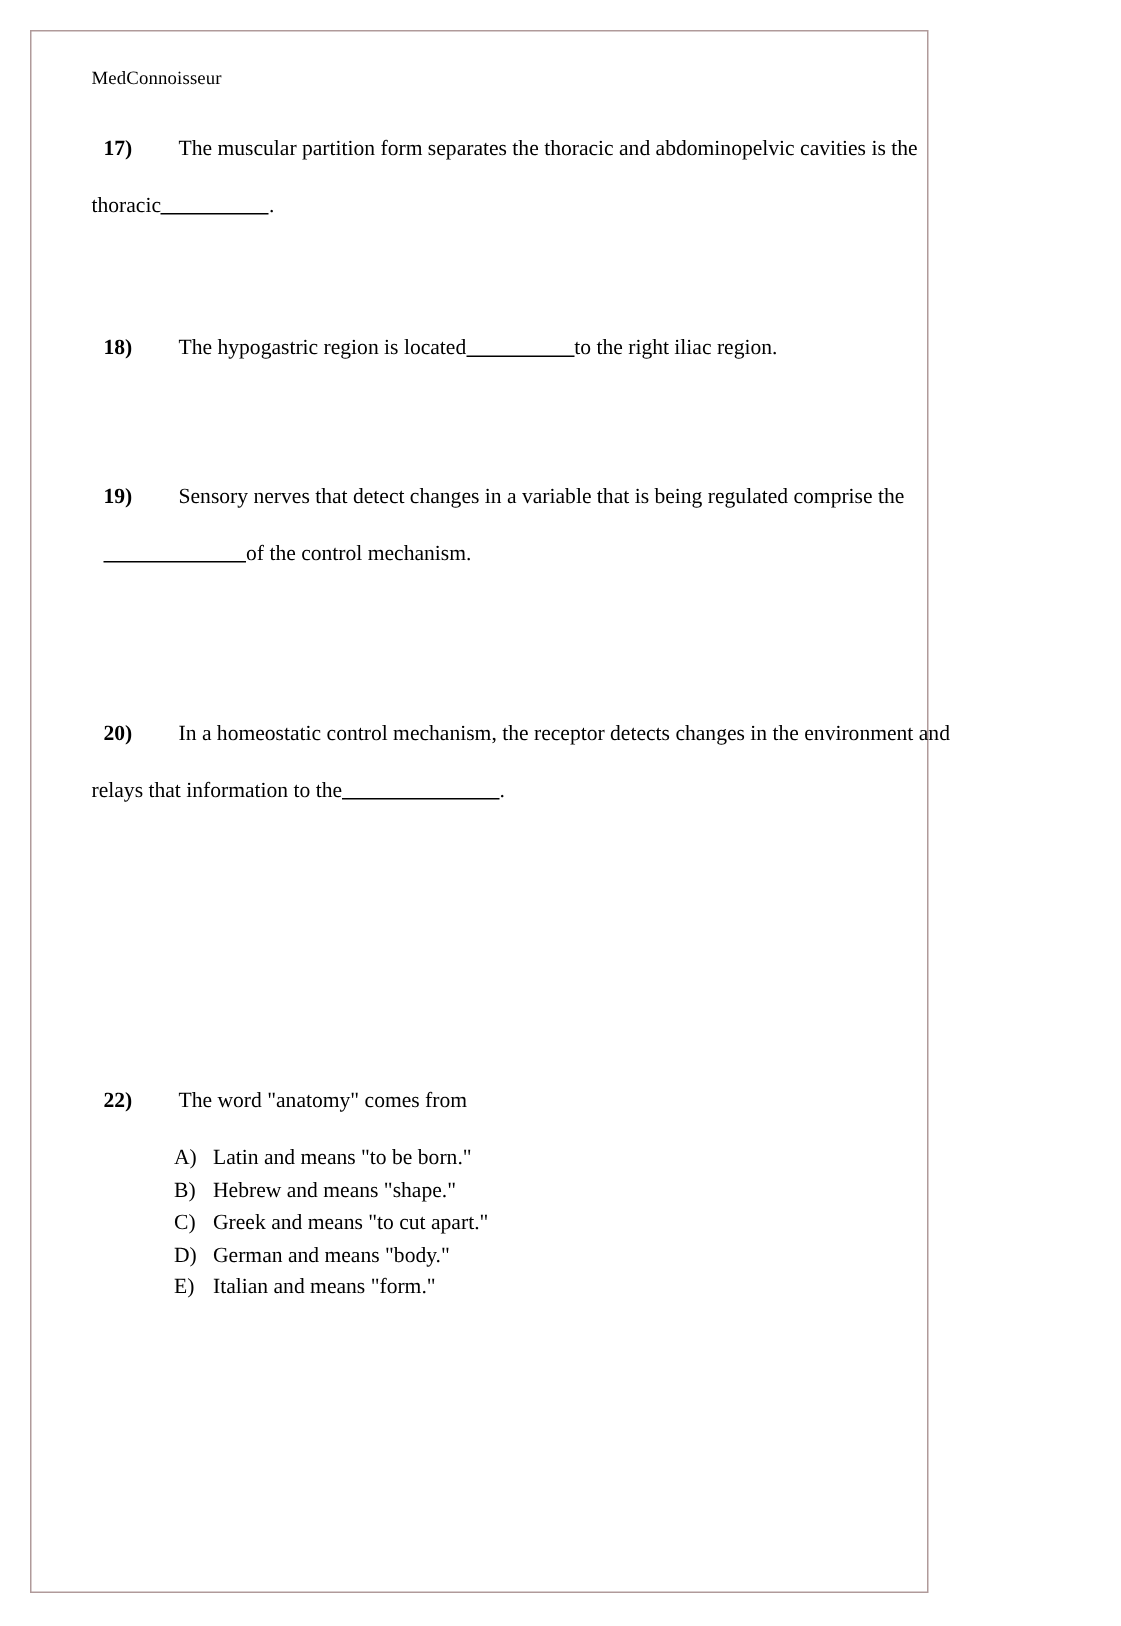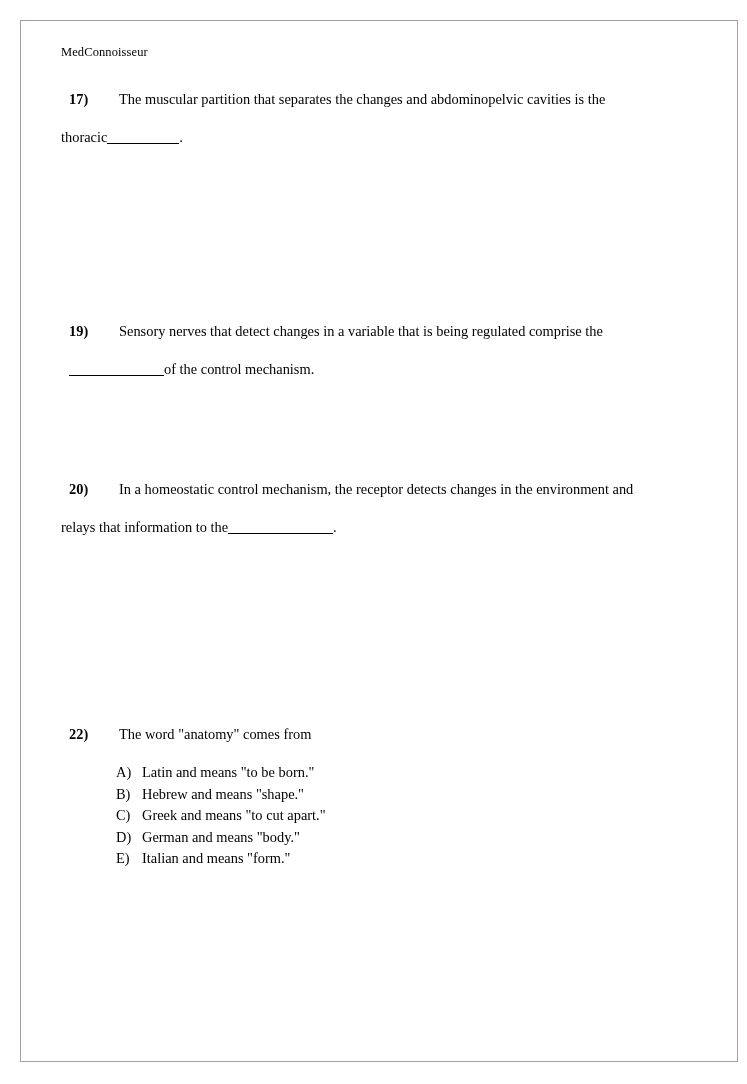--- a/index.html
+++ b/index.html
@@ -13,21 +13,21 @@
     height: 1084px;
     font-family: "Liberation Serif", "DejaVu Serif", serif;
     color: #000000;
     overflow: hidden;
   }
 
   .page {
     position: absolute;
     left: 20px;
     top: 20px;
-    width: 718px;
+    width: 599px;
     height: 1042px;
     border: 1px solid #b09a9a;
     box-sizing: border-box;
     background: #ffffff;
   }
 
   .page-inner {
     position: absolute;
     left: 0;
     top: 0;
@@ -111,24 +111,27 @@
 </style>
 </head>
 <body>
 
 <div class="page">
   <div class="page-inner">
 
     <div class="header-name">MedConnoisseur</div>
 
     <div class="question" style="top:68px;">
-      <span class="q-num">17)</span><span class="q-gap"></span><span class="q-text">The muscular partition that separates the changes and abdominopelvic cavities is the</span>
+      <span class="q-num">17)</span><span class="q-gap"></span><span class="q-text">The muscular partition form separates the thoracic and abdominopelvic cavities is the</span>
       <span class="q-line2"><span>thoracic</span><span class="blank blank-lg"></span><span>.</span></span>
     </div>
 
+    <div class="question" style="top:201px;">
+      <span class="q-num">18)</span><span class="q-gap"></span><span>The hypogastric region is located</span><span class="blank blank-lg"></span><span>to the right iliac region.</span>
+    </div>
 
     <div class="question" style="top:300px;">
       <span class="q-num">19)</span><span class="q-gap"></span><span class="q-text">Sensory nerves that detect changes in a variable that is being regulated comprise the</span>
       <span class="q-line2"><span class="indent-blank"></span><span class="blank blank-xl"></span><span>of the control mechanism.</span></span>
     </div>
 
     <div class="question" style="top:458px;">
       <span class="q-num">20)</span><span class="q-gap"></span><span class="q-text">In a homeostatic control mechanism, the receptor detects changes in the environment and</span>
       <span class="q-line2"><span>relays that information to the</span><span class="blank blank-xxl"></span><span>.</span></span>
     </div>

